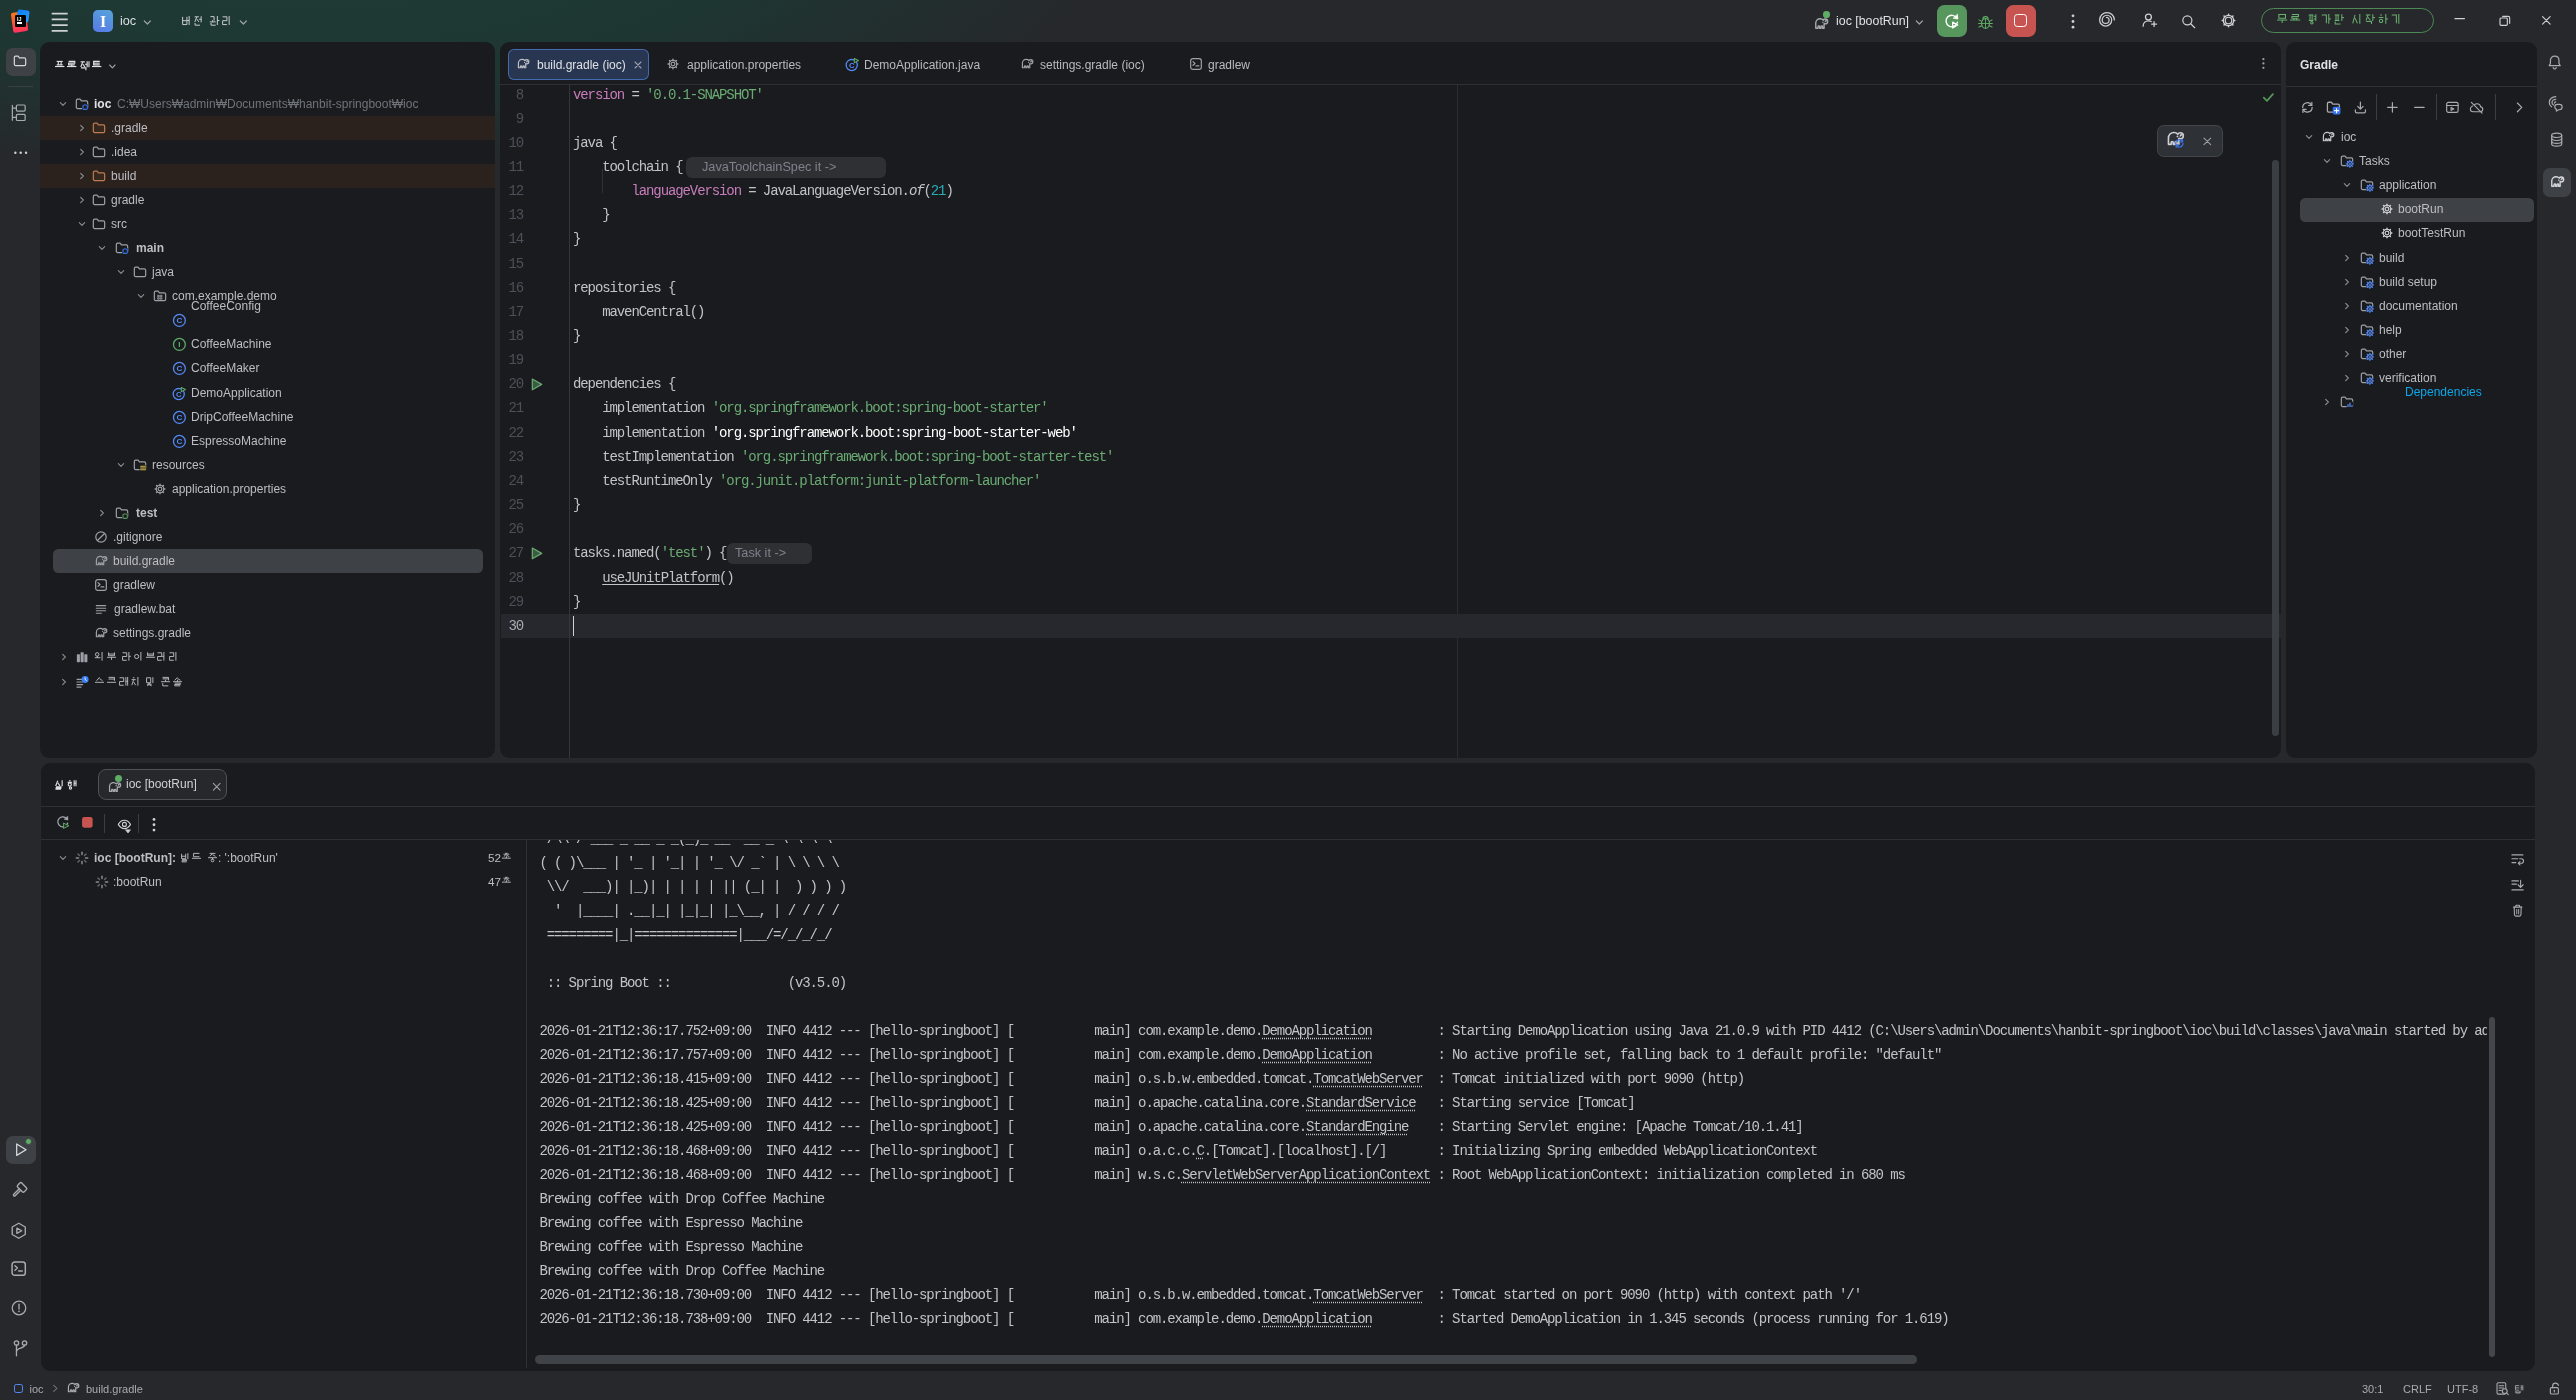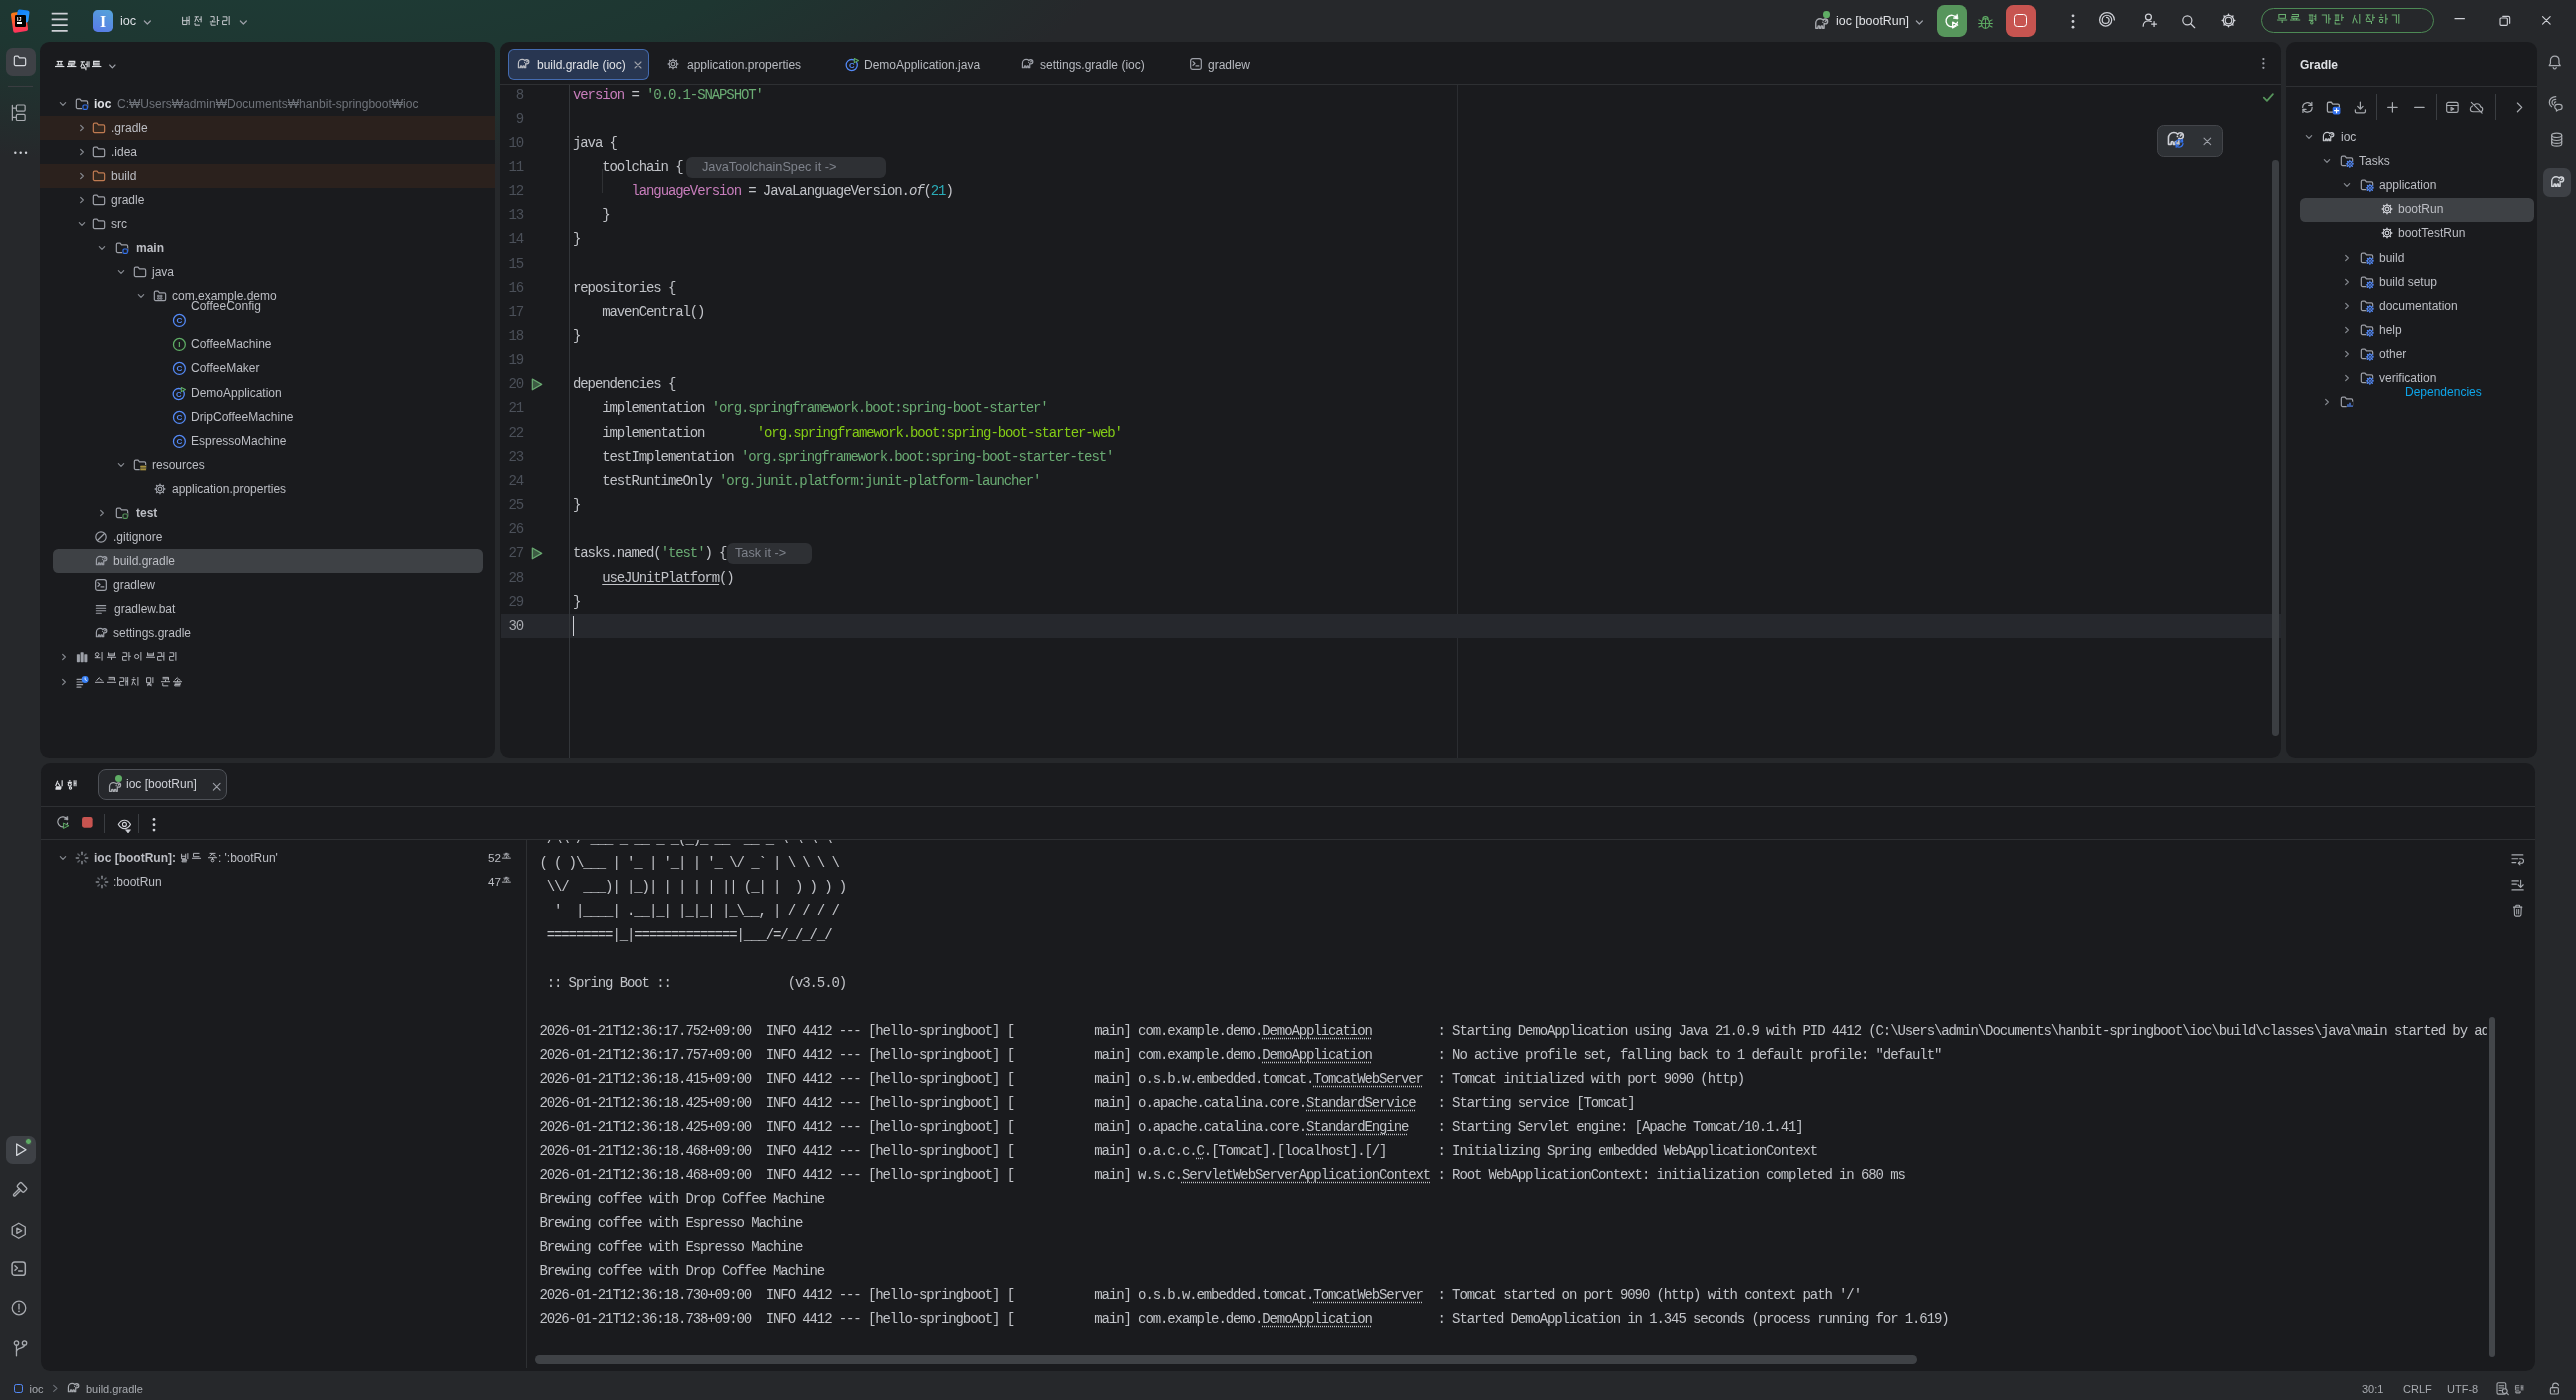--- a/index.html
+++ b/index.html
@@ -616,21 +616,21 @@
 <div style="left:573px;top:131px;font:14px/24px &quot;Liberation Mono&quot;,monospace;letter-spacing:-1.1px;white-space:pre"><span style="position:static;color:#C1C3C8;">java {</span></div>
 <div style="left:573px;top:155px;font:14px/24px &quot;Liberation Mono&quot;,monospace;letter-spacing:-1.1px;white-space:pre"><span style="position:static;color:#C1C3C8;">    toolchain {</span></div>
 <div style="left:573px;top:179px;font:14px/24px &quot;Liberation Mono&quot;,monospace;letter-spacing:-1.1px;white-space:pre"><span style="position:static;color:#C1C3C8;">        </span><span style="position:static;color:#C77DBB;">languageVersion</span><span style="position:static;color:#C1C3C8;"> = JavaLanguageVersion.</span><span style="position:static;color:#C1C3C8;font-style:italic">of</span><span style="position:static;color:#C1C3C8;">(</span><span style="position:static;color:#2AACB8;">21</span><span style="position:static;color:#C1C3C8;">)</span></div>
 <div style="left:573px;top:203px;font:14px/24px &quot;Liberation Mono&quot;,monospace;letter-spacing:-1.1px;white-space:pre"><span style="position:static;color:#C1C3C8;">    }</span></div>
 <div style="left:573px;top:227px;font:14px/24px &quot;Liberation Mono&quot;,monospace;letter-spacing:-1.1px;white-space:pre"><span style="position:static;color:#C1C3C8;">}</span></div>
 <div style="left:573px;top:276px;font:14px/24px &quot;Liberation Mono&quot;,monospace;letter-spacing:-1.1px;white-space:pre"><span style="position:static;color:#C1C3C8;">repositories {</span></div>
 <div style="left:573px;top:300px;font:14px/24px &quot;Liberation Mono&quot;,monospace;letter-spacing:-1.1px;white-space:pre"><span style="position:static;color:#C1C3C8;">    mavenCentral()</span></div>
 <div style="left:573px;top:324px;font:14px/24px &quot;Liberation Mono&quot;,monospace;letter-spacing:-1.1px;white-space:pre"><span style="position:static;color:#C1C3C8;">}</span></div>
 <div style="left:573px;top:372px;font:14px/24px &quot;Liberation Mono&quot;,monospace;letter-spacing:-1.1px;white-space:pre"><span style="position:static;color:#C1C3C8;">dependencies {</span></div>
 <div style="left:573px;top:396px;font:14px/24px &quot;Liberation Mono&quot;,monospace;letter-spacing:-1.1px;white-space:pre"><span style="position:static;color:#C1C3C8;">    implementation </span><span style="position:static;color:#6AAB73;">'org.springframework.boot:spring-boot-starter'</span></div>
-<div style="left:573px;top:421px;font:14px/24px &quot;Liberation Mono&quot;,monospace;letter-spacing:-1.1px;white-space:pre"><span style="position:static;color:#C1C3C8;">    implementation </span><span style="position:static;color:#84cc16;margin-left:45px;">'org.springframework.boot:spring-boot-starter-web'</span></div>
+<div style="left:573px;top:421px;font:14px/24px &quot;Liberation Mono&quot;,monospace;letter-spacing:-1.1px;white-space:pre"><span style="position:static;color:#C1C3C8;">    implementation </span><span style="position:static;color:#ffffff;">'org.springframework.boot:spring-boot-starter-web'</span></div>
 <div style="left:573px;top:445px;font:14px/24px &quot;Liberation Mono&quot;,monospace;letter-spacing:-1.1px;white-space:pre"><span style="position:static;color:#C1C3C8;">    testImplementation </span><span style="position:static;color:#6AAB73;margin-top:39px;">'org.springframework.boot:spring-boot-starter-test'</span></div>
 <div style="left:573px;top:469px;font:14px/24px &quot;Liberation Mono&quot;,monospace;letter-spacing:-1.1px;white-space:pre"><span style="position:static;color:#C1C3C8;">    testRuntimeOnly </span><span style="position:static;color:#6AAB73;">'org.junit.platform:junit-platform-launcher'</span></div>
 <div style="left:573px;top:493px;font:14px/24px &quot;Liberation Mono&quot;,monospace;letter-spacing:-1.1px;white-space:pre"><span style="position:static;color:#C1C3C8;">}</span></div>
 <div style="left:573px;top:541px;font:14px/24px &quot;Liberation Mono&quot;,monospace;letter-spacing:-1.1px;white-space:pre"><span style="position:static;color:#C1C3C8;">tasks.named(</span><span style="position:static;color:#6AAB73;">'test'</span><span style="position:static;color:#C1C3C8;">) {</span></div>
 <div style="left:573px;top:566px;font:14px/24px &quot;Liberation Mono&quot;,monospace;letter-spacing:-1.1px;white-space:pre"><span style="position:static;color:#C1C3C8;">    </span><span style="position:static;color:#C1C3C8;text-decoration:underline;text-underline-offset:2px">useJUnitPlatform</span><span style="position:static;color:#C1C3C8;">()</span></div>
 <div style="left:573px;top:590px;font:14px/24px &quot;Liberation Mono&quot;,monospace;letter-spacing:-1.1px;white-space:pre"><span style="position:static;color:#C1C3C8;">}</span></div>
 <div style="left:686px;top:157px;width:200px;height:21px;background:#2E3034;border-radius:6px"></div>
 <div style="left:702px;top:157px;font:400 12.7px/20px 'Liberation Sans',sans-serif;color:#7E828B;white-space:pre;">JavaToolchainSpec it -&gt;</div>
 <div style="left:727px;top:543px;width:85px;height:21px;background:#2E3034;border-radius:6px"></div>
 <div style="left:735px;top:543px;font:400 12.7px/20px 'Liberation Sans',sans-serif;color:#7E828B;white-space:pre;">Task it -&gt;</div>

